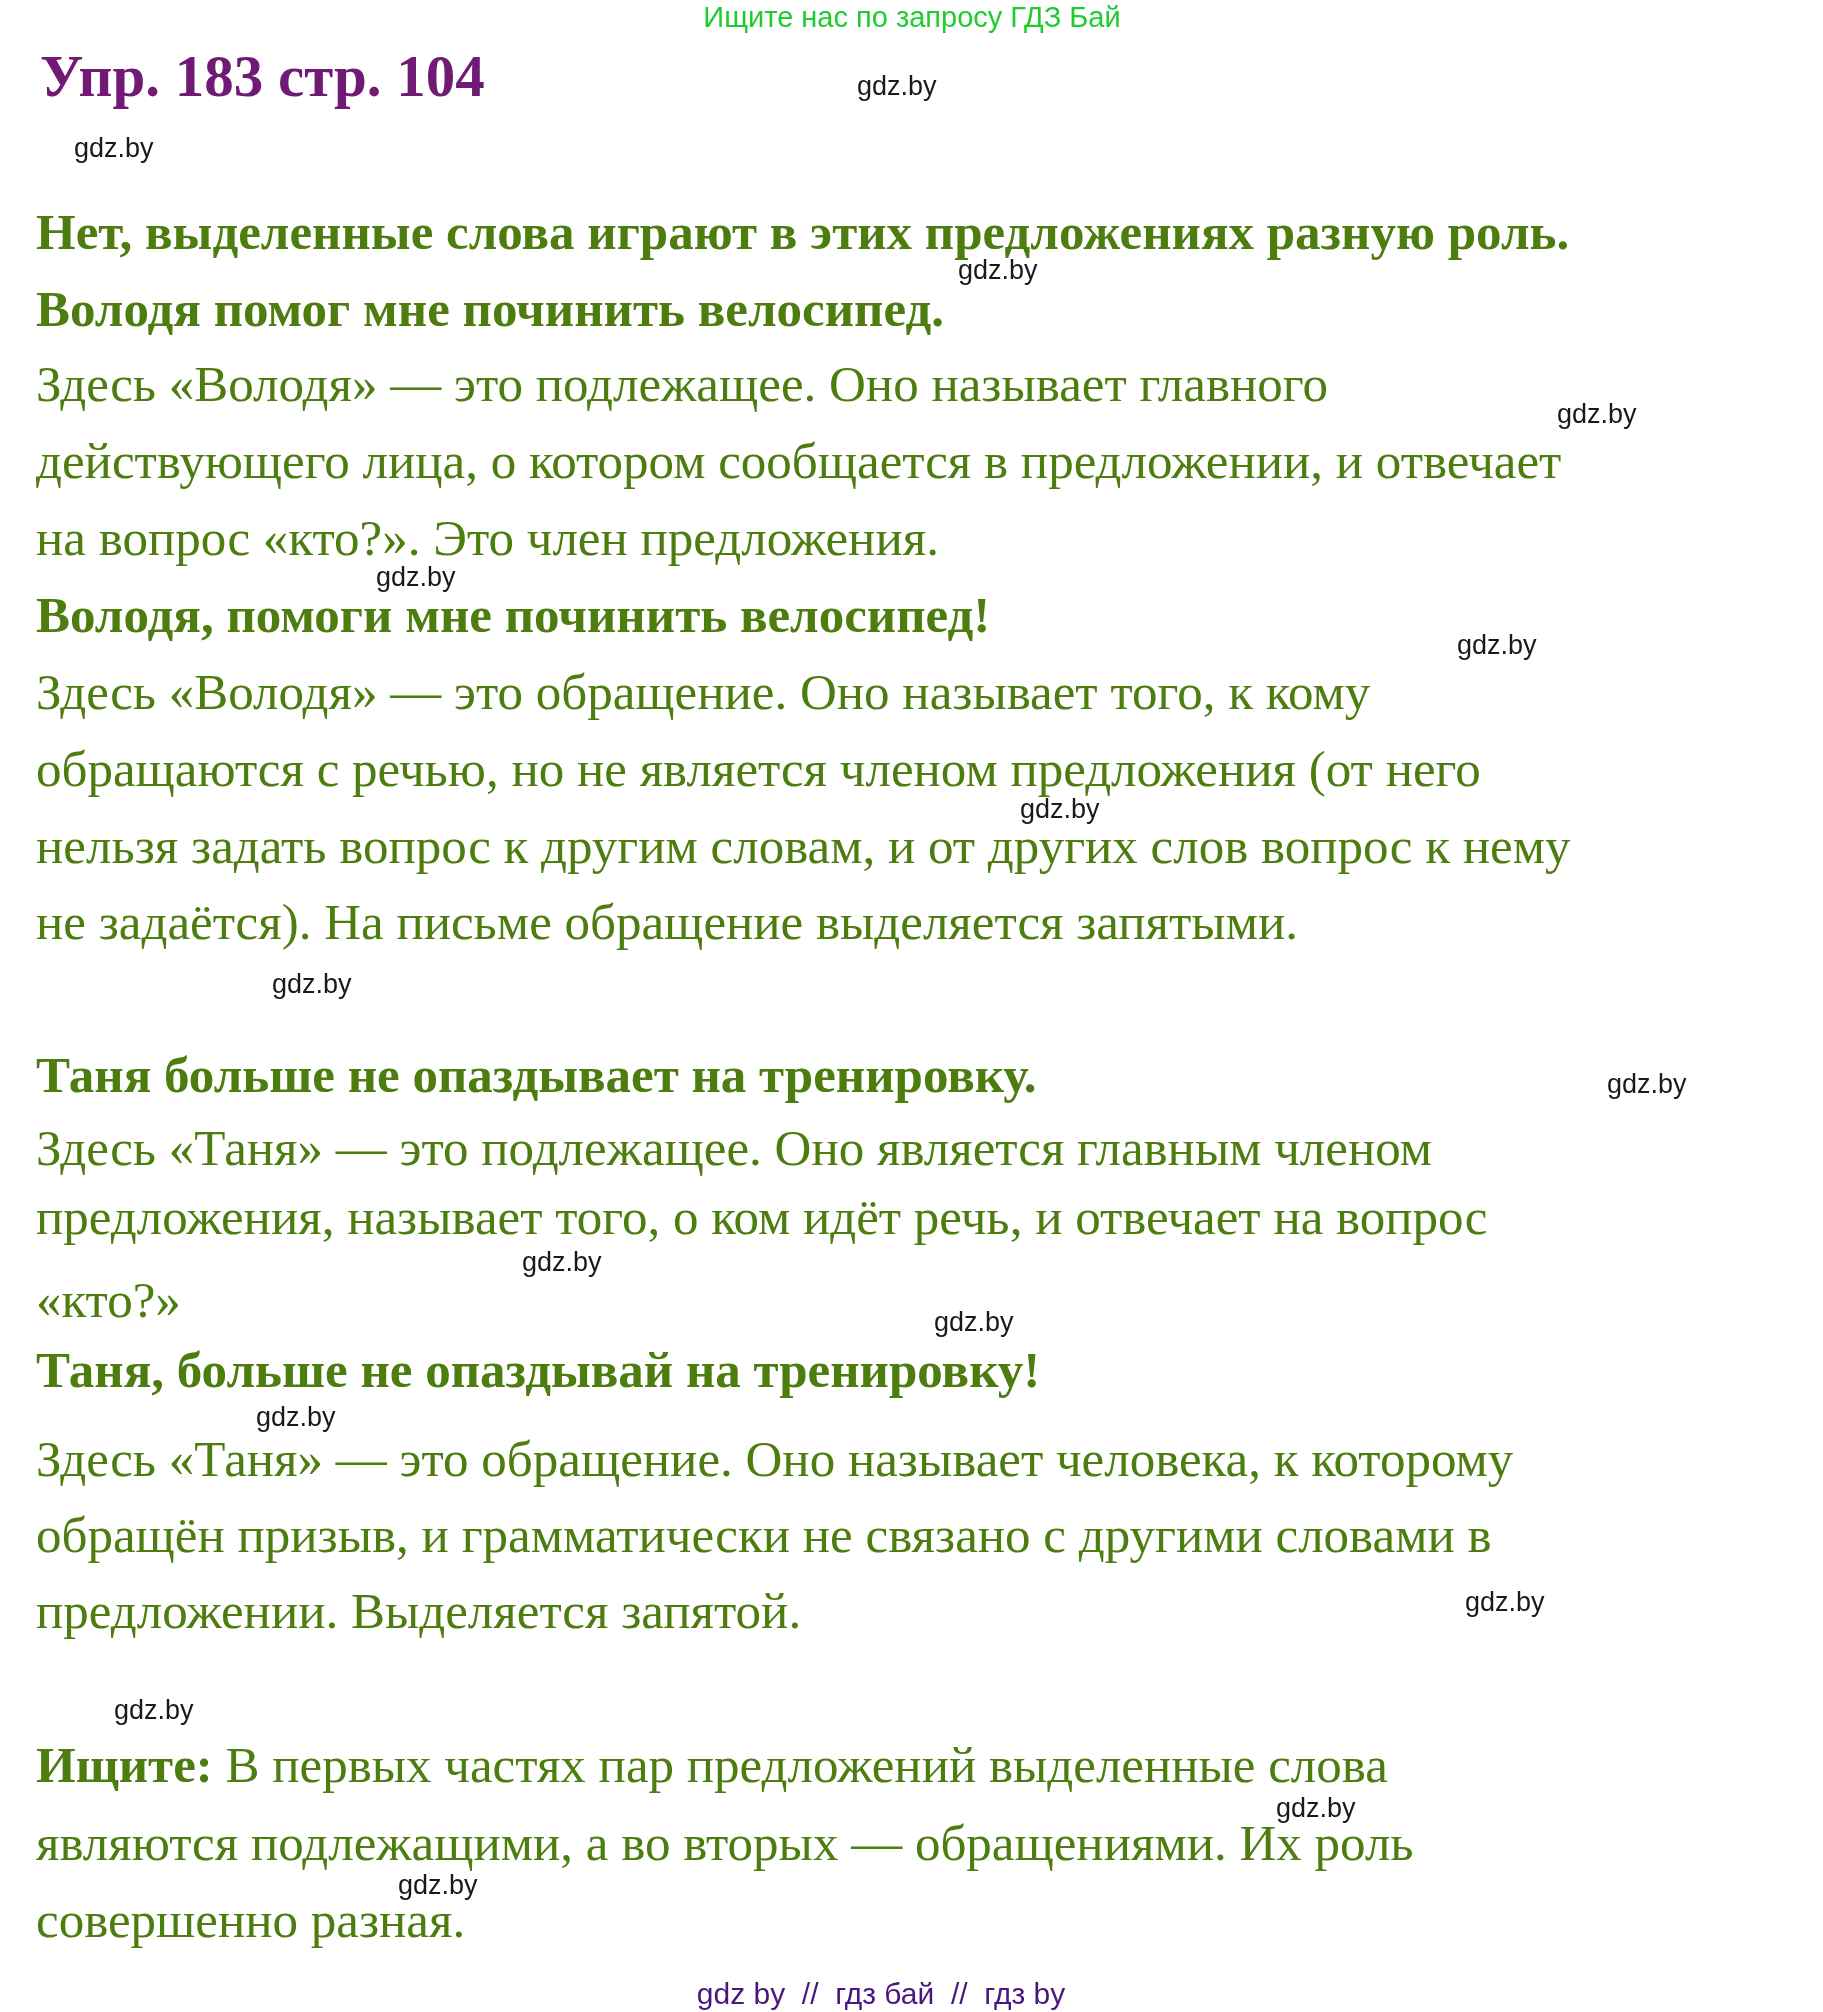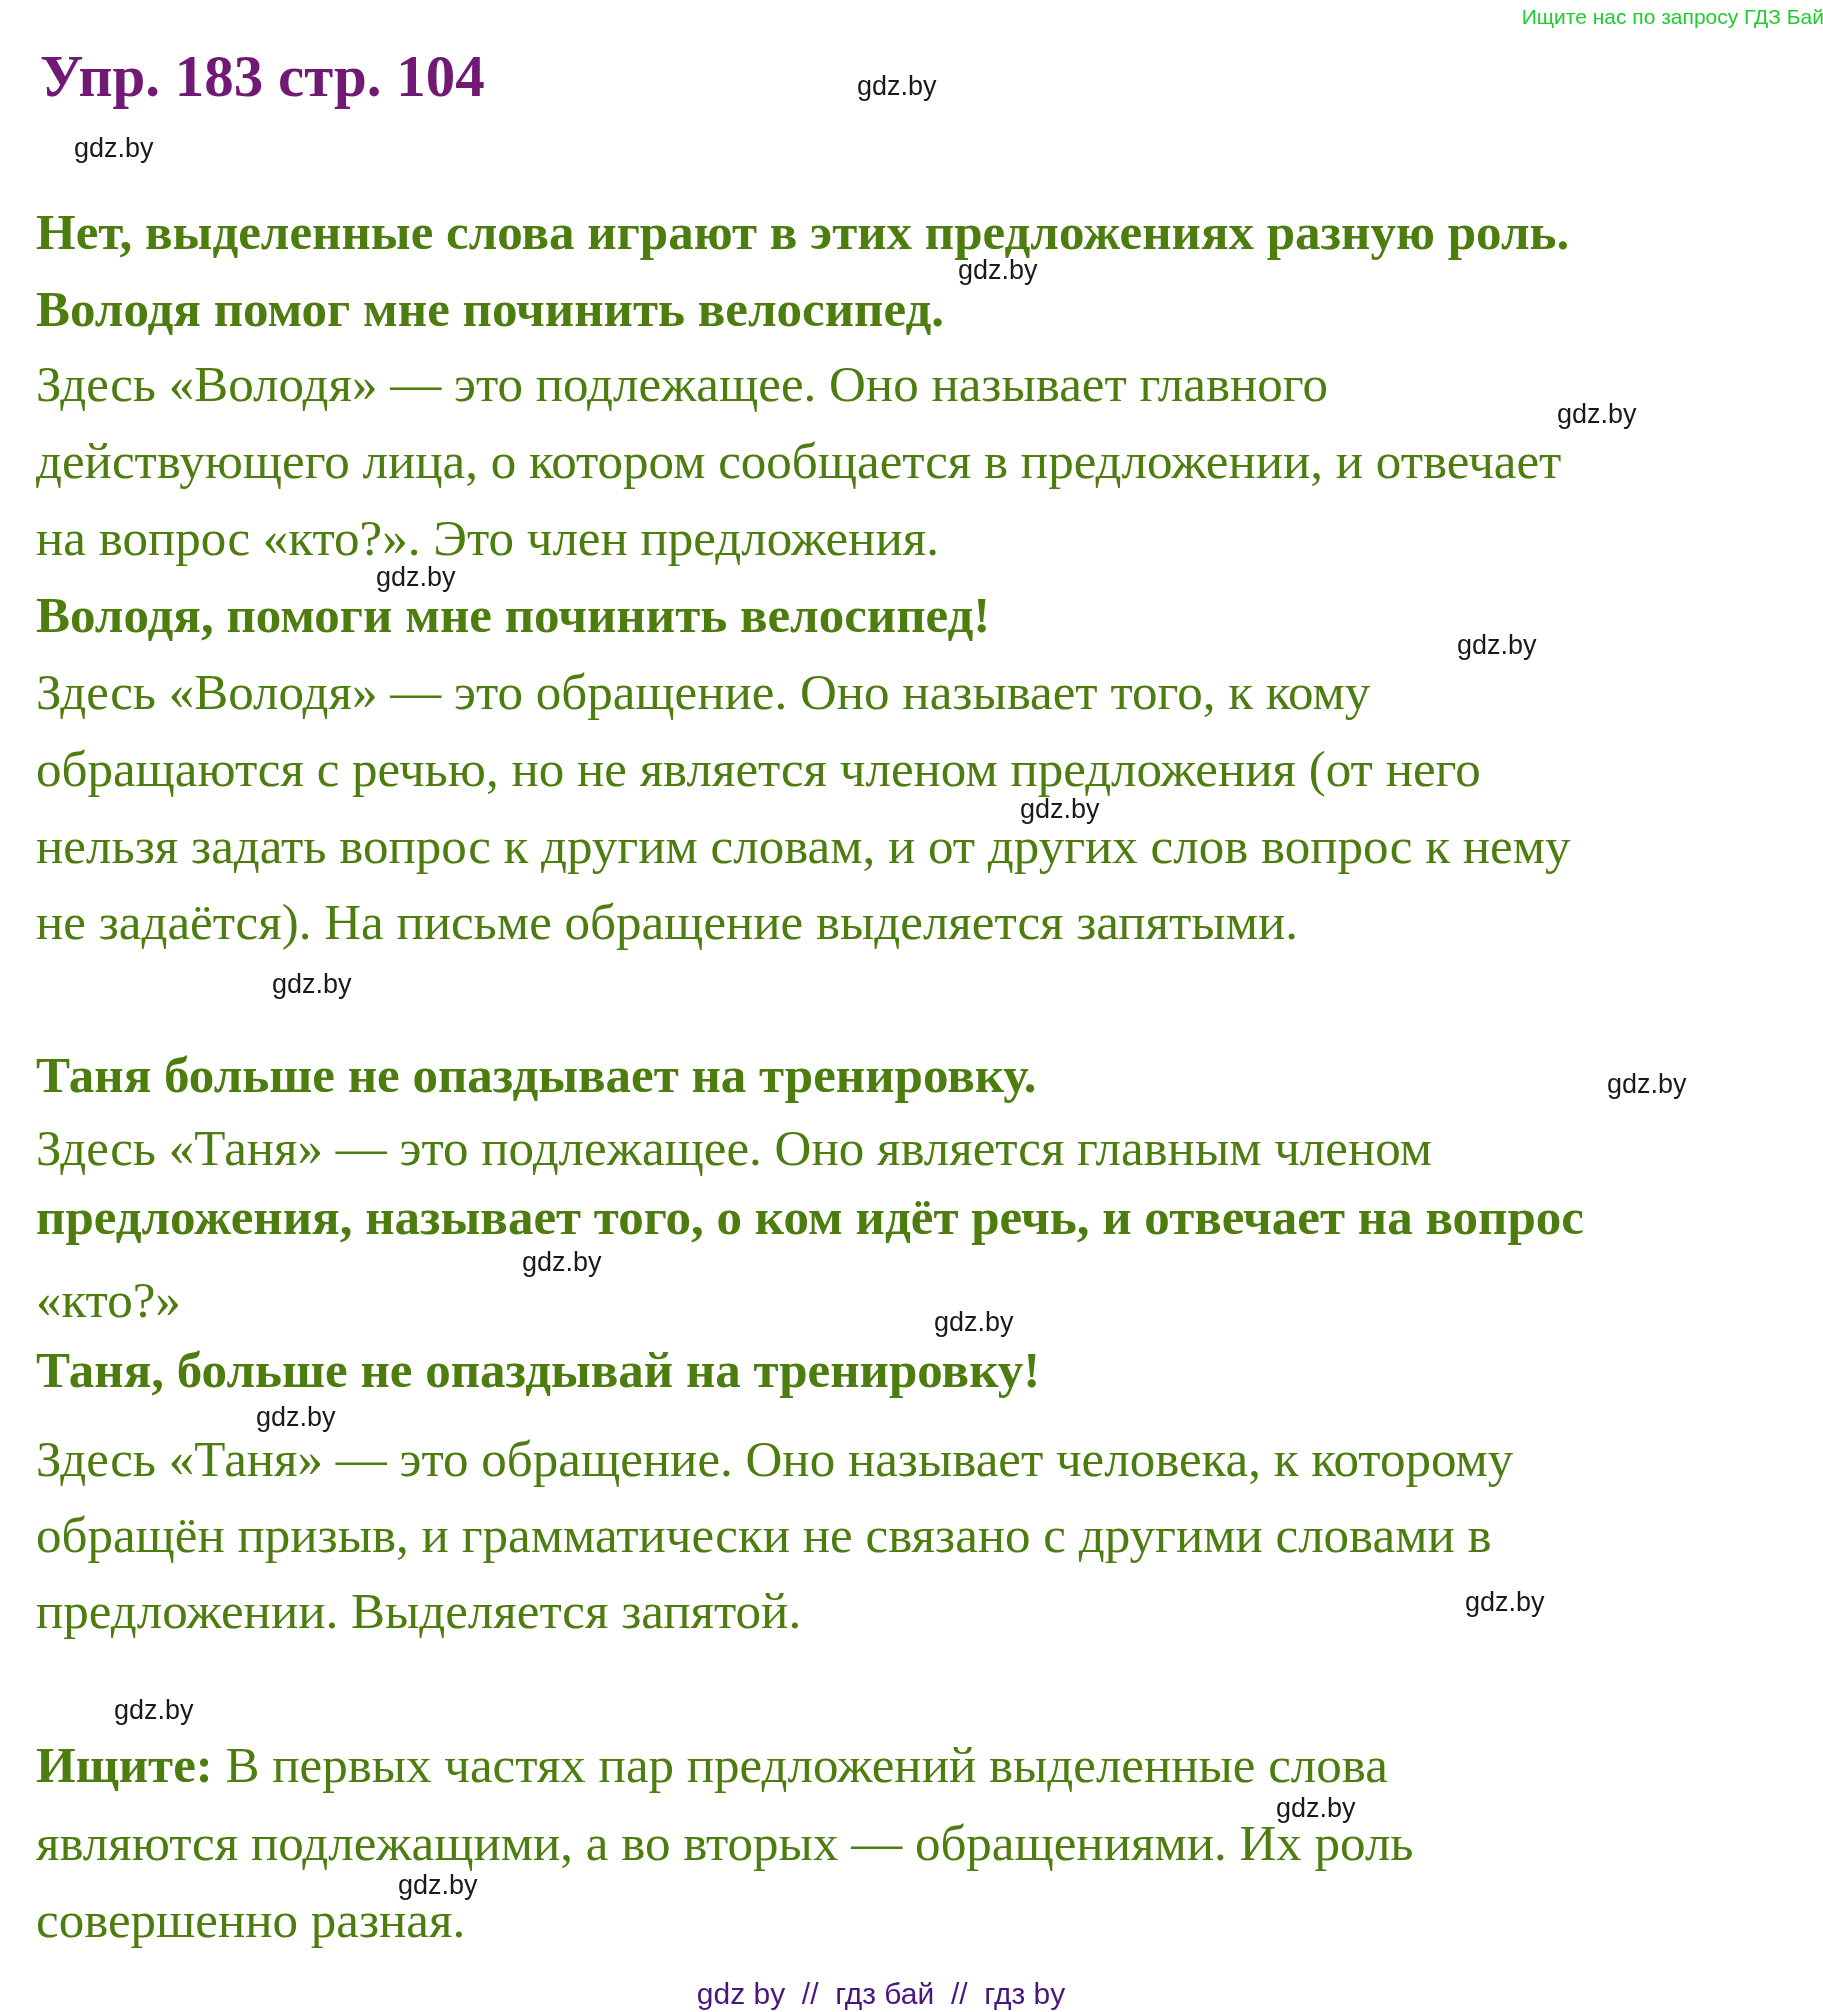--- a/index.html
+++ b/index.html
@@ -11,23 +11,23 @@
     width: 1824px;
     height: 2013px;
     position: relative;
     overflow: hidden;
   }
   .promo {
     position: absolute;
     top: 0;
     left: 0;
     width: 1824px;
-    text-align: right;
+    text-align: center;
     font-family: "Liberation Sans", "DejaVu Sans", sans-serif;
-    font-size: 21px;
+    font-size: 29px;
     line-height: 34px;
     color: #1fcc2f;
     white-space: nowrap;
   }
   .title {
     position: absolute;
     left: 40px;
     top: 42px;
     font-family: "Liberation Serif", "DejaVu Serif", serif;
     font-weight: bold;
@@ -97,21 +97,21 @@
 <div class="line" style="top:663px;">Здесь «Володя» — это обращение. Оно называет того, к кому</div>
 <div class="line" style="top:740px;">обращаются с речью, но не является членом предложения (от него</div>
 <div class="wm" style="left:1020px; top:794px;">gdz.by</div>
 <div class="line" style="top:817px;">нельзя задать вопрос к другим словам, и от других слов вопрос к нему</div>
 <div class="line" style="top:893px;">не задаётся). На письме обращение выделяется запятыми.</div>
 <div class="wm" style="left:272px; top:969px;">gdz.by</div>
 
 <div class="line bold" style="top:1046px;">Таня больше не опаздывает на тренировку.</div>
 <div class="wm" style="left:1607px; top:1069px;">gdz.by</div>
 <div class="line" style="top:1119px;">Здесь «Таня» — это подлежащее. Оно является главным членом</div>
-<div class="line" style="top:1188px;font-weight:bold;">предложения, называет того, о ком идёт речь, и отвечает на вопрос</div>
+<div class="line" style="top:1188px;">предложения, называет того, о ком идёт речь, и отвечает на вопрос</div>
 <div class="wm" style="left:522px; top:1247px;">gdz.by</div>
 <div class="line" style="top:1264px;margin-top:7px;">«кто?»</div>
 <div class="wm" style="left:934px; top:1307px;">gdz.by</div>
 
 <div class="line bold" style="top:1341px;">Таня, больше не опаздывай на тренировку!</div>
 <div class="wm" style="left:256px; top:1402px;">gdz.by</div>
 <div class="line" style="top:1430px;">Здесь «Таня» — это обращение. Оно называет человека, к которому</div>
 <div class="line" style="top:1506px;">обращён призыв, и грамматически не связано с другими словами в</div>
 <div class="line" style="top:1582px;">предложении. Выделяется запятой.</div>
 <div class="wm" style="left:1465px; top:1587px;">gdz.by</div>

